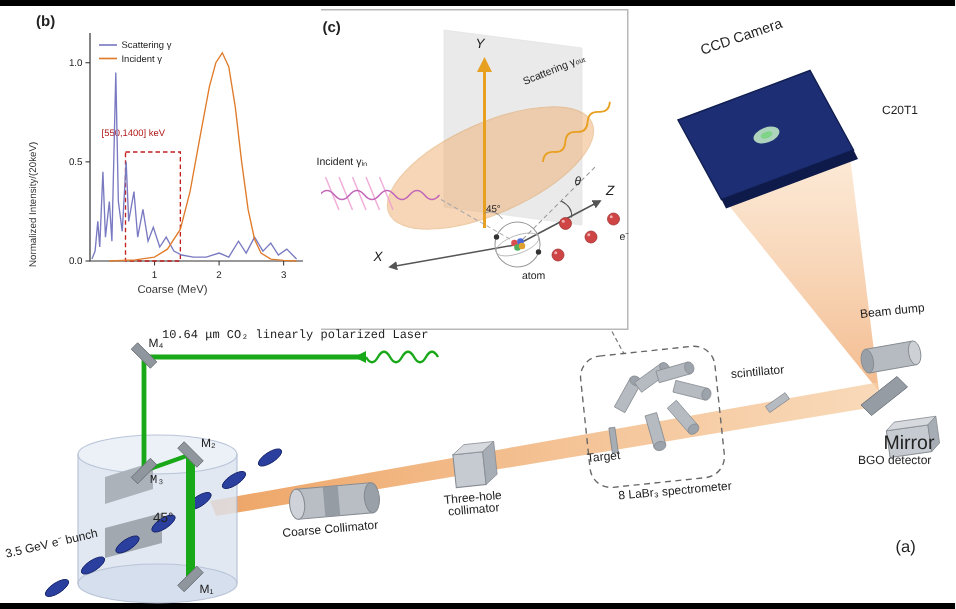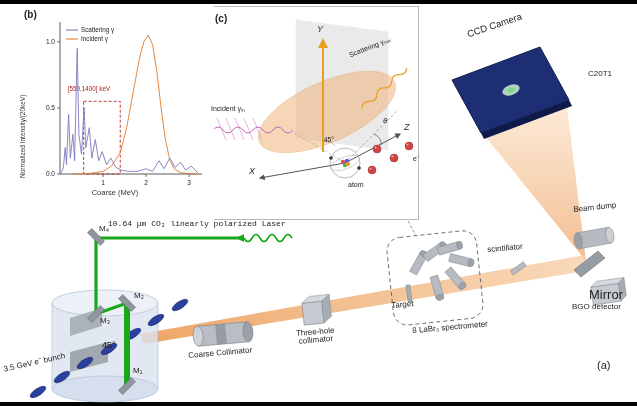--- a/index.html
+++ b/index.html
@@ -237,22 +237,22 @@
     <div class="lbl" style="left:211px;top:105px;font-size:7px;">Incident γᵢₙ</div>
     <div class="lbl" style="left:348px;top:52px;font-size:7px;transform:rotate(-22deg);transform-origin:left top;">Scattering γₒᵤₜ</div>
     <div class="lbl ital" style="left:383px;top:117px;font-size:8px;">θ</div>
     <div class="lbl" style="left:324px;top:137px;font-size:6.5px;">45°</div>
     <div class="lbl" style="left:348px;top:181px;font-size:7px;">atom</div>
     <div class="lbl" style="left:413px;top:155px;font-size:7px;">e⁻</div>
 
     <div class="lbl" style="left:108px;top:220px;font-size:8px;font-family:Liberation Mono, monospace;">10.64 μm CO₂ linearly polarized Laser</div>
     <div class="lbl" style="left:99px;top:225px;font-size:8px;">M₄</div>
     <div class="lbl" style="left:134px;top:292px;font-size:8px;text-align:center;">M₂</div>
-    <div class="lbl" style="left:100px;top:317px;font-size:8px;">M₃</div>
-    <div class="lbl" style="left:133px;top:367px;font-size:8px;">M₁</div>
+    <div class="lbl" style="left:100px;top:317px;font-size:8px;font-family:Liberation Mono, monospace;">M₃</div>
+    <div class="lbl" style="left:133px;top:389px;font-size:8px;">M₁</div>
     <div class="lbl" style="left:102px;top:341px;font-size:9px;">45°</div>
     <div class="lbl" style="left:3px;top:366px;font-size:8px;transform:rotate(-13deg);transform-origin:left top;">3.5 GeV e⁻ bunch</div>
     <div class="lbl" style="left:188px;top:352px;font-size:8px;transform:rotate(-5deg);transform-origin:left top;">Coarse Collimator</div>
     <div class="lbl" style="left:284px;top:331px;font-size:8px;width:62px;white-space:normal;text-align:center;transform:rotate(-5deg);transform-origin:left top;">Three-hole collimator</div>
     <div class="lbl" style="left:391px;top:302px;font-size:8px;transform:rotate(-5deg);transform-origin:left top;">Target</div>
     <div class="lbl" style="left:412px;top:327px;font-size:8px;transform:rotate(-5deg);transform-origin:left top;">8 LaBr₃ spectrometer</div>
     <div class="lbl" style="left:487px;top:246px;font-size:8px;transform:rotate(-5deg);transform-origin:left top;">scintillator</div>
     <div class="lbl" style="left:573px;top:206px;font-size:8px;transform:rotate(-6deg);transform-origin:left top;">Beam dump</div>
     <div class="lbl" style="left:589px;top:288px;font-size:13px;text-align:center;">Mirror</div>
     <div class="lbl" style="left:552px;top:303px;font-size:8px;margin-left:20px;">BGO detector</div>

